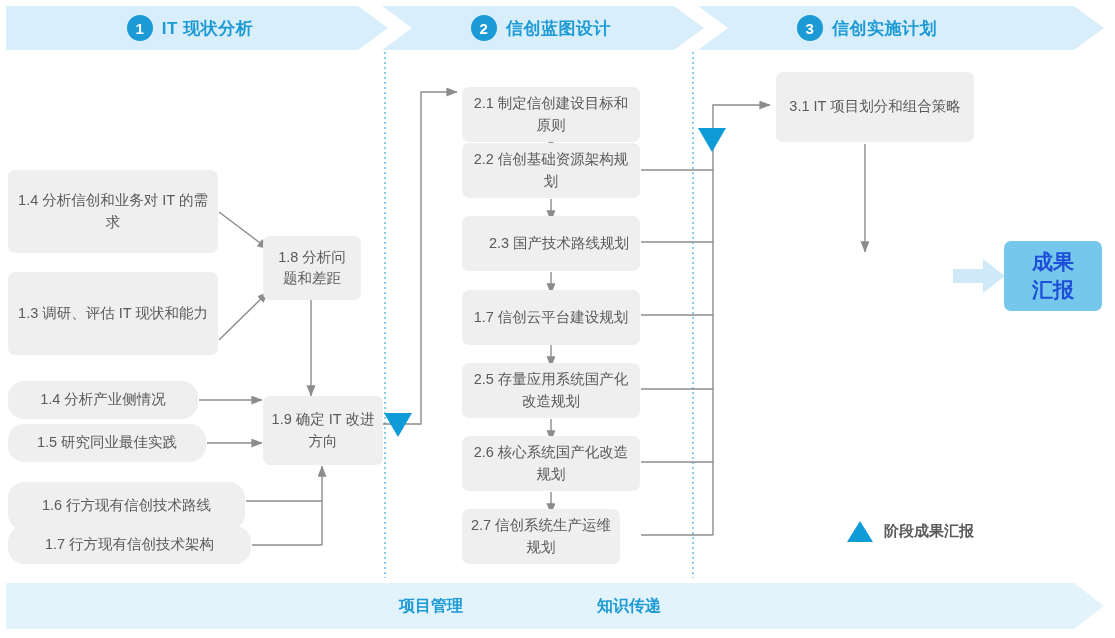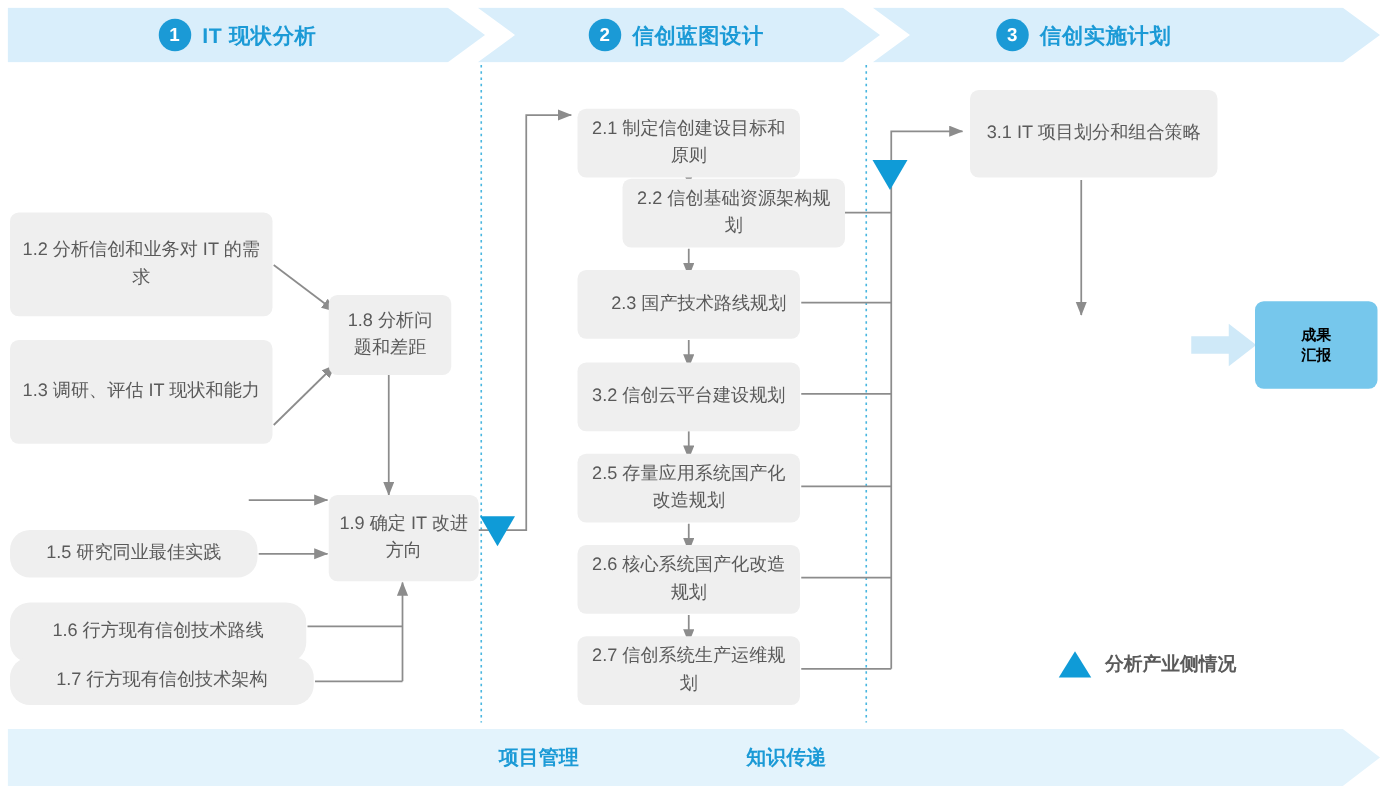--- a/index.html
+++ b/index.html
@@ -49,23 +49,23 @@
     justify-content:center;
     text-align:center;
     padding:2px 8px;
     box-sizing:border-box;
   }
   .box.pill{border-radius:16px;}
   .result-box{
     position:absolute;
     background:#76c7ec;
     border-radius:7px;
-    color:#000000;
+    color:#1d4ed8;
     font-weight:bold;
-    font-size:12px;
+    font-size:21px;
     line-height:1.35;
     display:flex;align-items:center;justify-content:center;
     text-align:center;
     box-sizing:border-box;
   }
   
   .bottom-band{
     position:absolute;
     height:46px;
     background:#e3f3fc;
@@ -158,48 +158,49 @@
     </g>
 
     <g>
       <path d="M953,269 L983,269 L983,259 L1005,276 L983,293 L983,283 L953,283 z" fill="#cfe9f8"></path>
     </g>
 
     <polygon points="398,437 384,413 412,413" fill="#0f9bd7"></polygon>
     <polygon points="712,152 698,128 726,128" fill="#0f9bd7"></polygon>
   </svg>
 
-  <div class="box" style="left:8px;top:170px;width:210px;height:83px;">1.2 分析信创和业务对 IT 的需求</div>
+  <div class="box" style="left:8px;top:170px;width:210px;height:83px;">1.4 分析信创和业务对 IT 的需求</div>
   <div class="box" style="left:8px;top:272px;width:210px;height:83px;">1.3 调研、评估 IT 现状和能力</div>
+  <div class="box pill" style="left:8px;top:381px;width:190px;height:38px;">1.4 分析产业侧情况</div>
   <div class="box pill" style="left:8px;top:424px;width:198px;height:38px;">1.5 研究同业最佳实践</div>
   <div class="box pill" style="left:8px;top:482px;width:237px;height:48px;">1.6 行方现有信创技术路线</div>
   <div class="box pill" style="left:8px;top:526px;width:243px;height:38px;">1.7 行方现有信创技术架构</div>
   <div class="box" style="left:263px;top:236px;width:98px;height:64px;">1.8 分析问题和差距</div>
   <div class="box" style="left:263px;top:396px;width:120px;height:69px;">1.9 确定 IT 改进方向</div>
 
   <div class="box" style="left:462px;top:87px;width:178px;height:55px;">2.1 制定信创建设目标和原则</div>
-  <div class="box" style="left:462px;top:143px;width:178px;height:55px;margin-left:36px;">2.2 信创基础资源架构规划</div>
+  <div class="box" style="left:462px;top:143px;width:178px;height:55px;">2.2 信创基础资源架构规划</div>
   <div class="box" style="left:462px;top:216px;width:178px;height:55px;padding-left:24px;">2.3 国产技术路线规划</div>
-  <div class="box" style="left:462px;top:290px;width:178px;height:55px;">3.2 信创云平台建设规划</div>
+  <div class="box" style="left:462px;top:290px;width:178px;height:55px;">1.7 信创云平台建设规划</div>
   <div class="box" style="left:462px;top:363px;width:178px;height:55px;">2.5 存量应用系统国产化改造规划</div>
   <div class="box" style="left:462px;top:436px;width:178px;height:55px;">2.6 核心系统国产化改造规划</div>
-  <div class="box" style="left:462px;top:509px;width:178px;height:55px;">2.7 信创系统生产运维规划</div>
+  <div class="box" style="left:462px;top:509px;width:158px;height:55px;">2.7 信创系统生产运维规划</div>
 
   <div class="box" style="left:776px;top:72px;width:198px;height:70px;">3.1 IT 项目划分和组合策略</div>
 
   <div class="result-box" style="left:1004px;top:241px;width:98px;height:70px;flex-direction:column;">
     <span>成果</span>
     <span>汇报</span>
   </div>
 
   <div class="legend" style="left:845px;top:518px;">
     <svg class="tri" width="30" height="26">
       <polygon points="15,3 28,24 2,24" fill="#0f9bd7"></polygon>
     </svg>
-    <span>分析产业侧情况</span>
+    <span>阶段成果汇报</span>
   </div>
 
   <div class="bottom-band" style="left:6px;top:583px;width:1098px;clip-path:polygon(0 0, 1068px 0, 1098px 23px, 1068px 46px, 0 46px);">
     <span class="bottom-label" style="left:393px;">项目管理</span>
     <span class="bottom-label" style="left:591px;">知识传递</span>
   </div>
 
 </div>
 
 </body></html>

